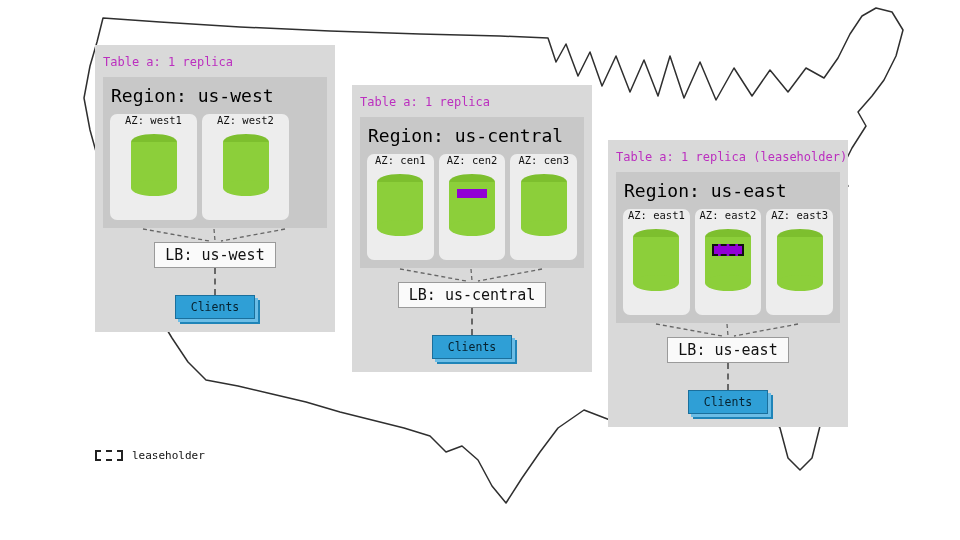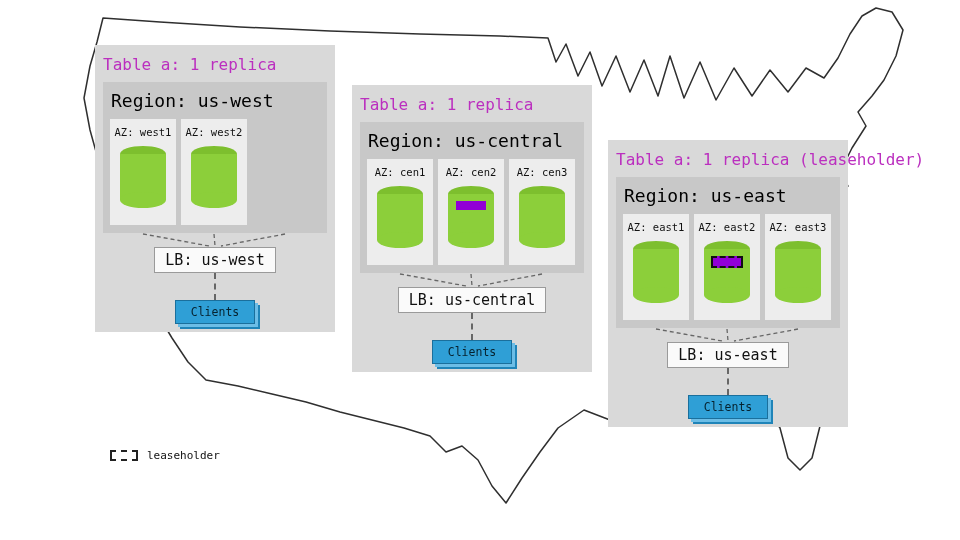--- a/index.html
+++ b/index.html
@@ -19,43 +19,43 @@
     width: 240px;
     height: 287px;
     background: #d9d9d9;
     z-index: 2;
   }
   .panel-west    { left: 95px;  top: 45px; }
   .panel-central { left: 352px; top: 85px; }
   .panel-east    { left: 608px; top: 140px; }
 
   .panel-header {
-    font-size: 16px;
+    font-size: 12px;
     color: #bb2fbf;
     padding: 10px 8px 8px 8px;
     white-space: nowrap;
   }
   .region-box {
     margin: 0 8px;
     background: #c8c8c8;
     padding: 6px 7px 8px 7px;
   }
   .region-title {
     font-size: 18px;
     color: #000000;
     padding: 2px 1px 8px 1px;
     white-space: nowrap;
   }
   .az-row { display: flex; gap: 5px; }
   .az-card {
-    width: 66px;
+    width: 87px;
     height: 106px;
     background: #ededed;
     text-align: center;
-    padding-top: 7px;
+    border-radius: 7px;
   }
   .az-label { font-size: 10.5px; color: #111; white-space: nowrap; }
 
   .cylinder { position: relative; width: 46px; height: 62px; margin: 8px auto 0 auto; }
   .cyl-top  { position: absolute; left: 0; top: 0;    width: 46px; height: 16px; background: #7dbf2e; border-radius: 50%; }
   .cyl-mid  { position: absolute; left: 0; top: 8px;  width: 46px; height: 46px; background: #8ccf3a; }
   .cyl-bot  { position: absolute; left: 0; top: 46px; width: 46px; height: 16px; background: #8ccf3a; border-radius: 50%; }
   .bar {
     position: absolute; left: 50%; top: 15px; transform: translateX(-50%);
     width: 30px; height: 9px; background: #9100d6; z-index: 3;
@@ -81,21 +81,21 @@
     border: 1px solid #1a6f9c;
     color: #06222f;
     font-size: 11.5px;
     padding: 4px 15px;
     box-shadow: 3px 3px 0 #6cbde6, 5px 5px 0 #1f84b8;
     white-space: nowrap;
   }
 
   
   .legend {
-    position: absolute; left: 110px; top: 449px; z-index: 2;
+    position: absolute; left: 95px; top: 449px; z-index: 2;
     display: flex; align-items: center; gap: 9px;
   }
   .legend-swatch { width: 28px; height: 11px; border: 2px dashed #222; background: #fff; }
   .legend-label { font-size: 11px; color: #111; }
 </style>
 </head>
 <body>
 
 <svg id="usmap" width="960" height="540" viewBox="0 0 960 540">
   <path fill="#ffffff" stroke="#2f2f2f" stroke-width="1.5" stroke-linejoin="round" d="M103,18 L160,22 L240,27 L330,31 L420,34 L500,36 L548,38

